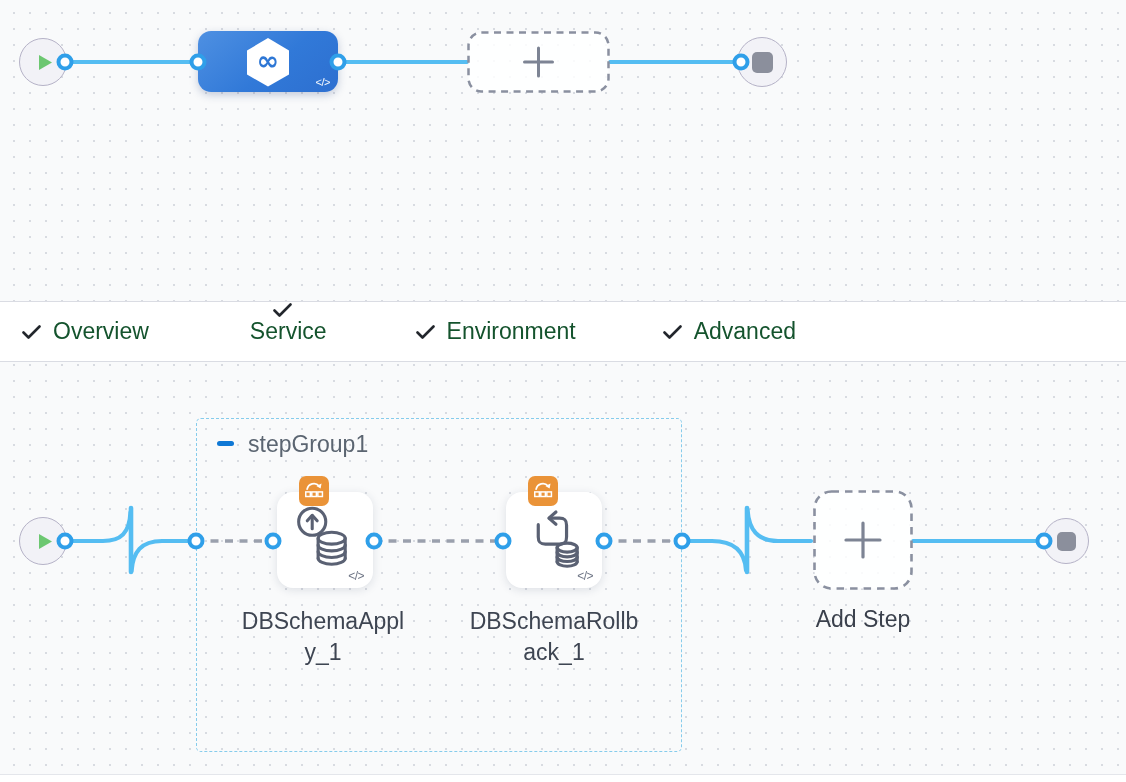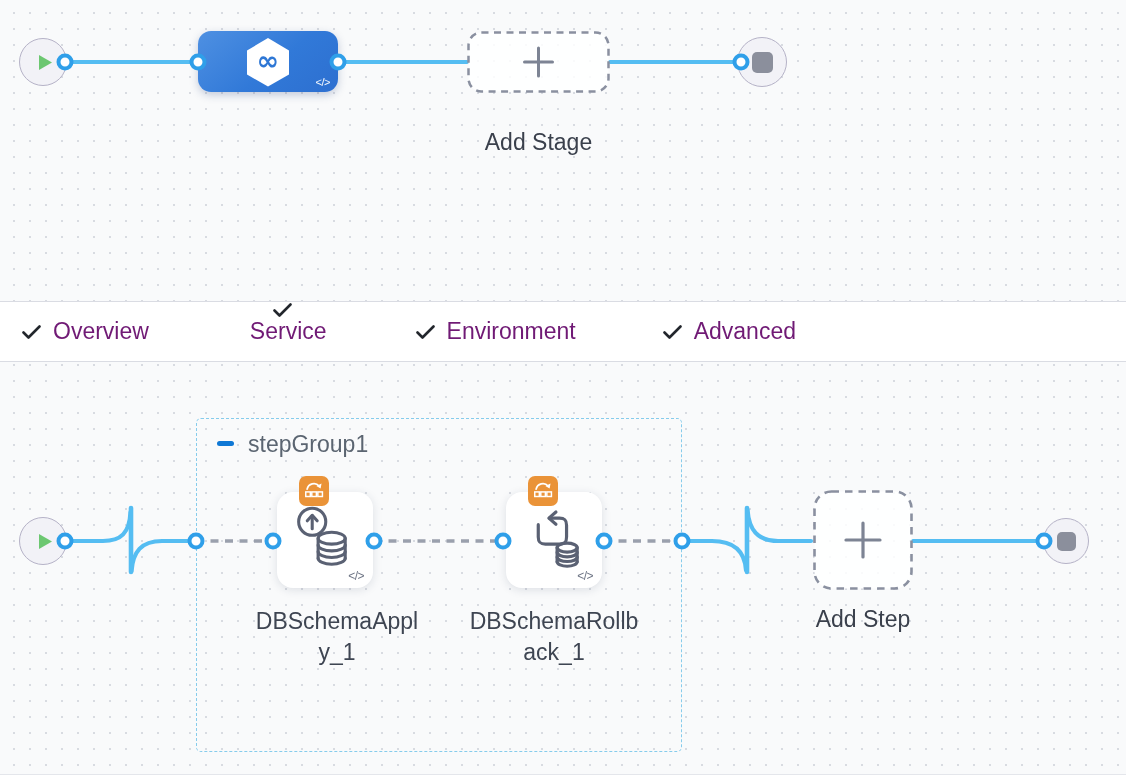--- a/index.html
+++ b/index.html
@@ -32,21 +32,21 @@
   .add-node{position:absolute;z-index:3;}
   .add-node svg{display:block;}
 
   .node-label{position:absolute;text-align:center;font-size:23px;color:#3a404c;z-index:3;}
   .step-label{position:absolute;width:172px;text-align:center;font-size:23px;line-height:31px;
     color:#3e4552;overflow-wrap:anywhere;z-index:3;}
 
   
   .tabbar{position:absolute;left:0;top:301px;width:1126px;height:61px;background:#fff;
     border-top:1px solid #dadce3;border-bottom:1px solid #dadce3;display:flex;align-items:stretch;z-index:4;}
-  .tab{position:relative;display:flex;align-items:center;font-size:23px;font-weight:500;color:#701a75;cursor:pointer;}
+  .tab{position:relative;display:flex;align-items:center;font-size:23px;font-weight:500;color:#14532d;cursor:pointer;}
   .tab svg{margin-right:12px;}
   .tab.active{font-weight:700;color:#15181d;}
   .tab.active .underline{position:absolute;left:-28px;right:-28px;bottom:0;height:4px;background:#2b6fce;}
 
   
   .step-group{position:absolute;left:196px;top:418px;width:486px;height:334px;
     border:1.5px dashed #86ccec;border-radius:5px;z-index:1;}
   .collapse-minus{position:absolute;left:217px;top:441px;width:17px;height:4.5px;border-radius:3px;
     background:#0f78d5;z-index:3;cursor:pointer;}
   .group-name{position:absolute;left:248px;top:431px;font-size:23px;color:#5b6571;z-index:3;}
@@ -107,21 +107,20 @@
 
   <div class="add-node" style="left:467px;top:31px;">
     <svg width="143" height="62" viewBox="0 0 143 62">
       <rect x="1.5" y="1.5" width="140" height="59" rx="13" fill="rgba(255,255,255,0.85)" stroke="#8a90a0" stroke-width="2.5" stroke-dasharray="7 5.5"></rect>
       <g stroke="#7d8494" stroke-width="3" stroke-linecap="round">
         <path d="M71.5 17 V45"></path>
           <path d="M57.5 31 H85.5"></path>
       </g>
     </svg>
   </div>
-  <div class="node-label" style="left:467px;top:129px;width:143px;">Add Stage</div>
 
   <div class="terminal" style="left:737px;top:37px;width:50px;height:50px;">
     <div class="stop-square" style="width:21px;height:21px;"></div>
   </div>
 
   <div class="tabbar">
     <div class="tab" style="margin-left:22px;">
       <svg width="19" height="16" viewBox="0 0 19 16">
           <polyline points="1.5,8.5 6.5,13.5 17.5,2.5" fill="none" stroke="#22262c" stroke-width="2.6" stroke-linecap="round" stroke-linejoin="round"></polyline>
         </svg>
@@ -176,21 +175,21 @@
     <svg width="22" height="22" viewBox="0 0 24 24">
       <path d="M4.5 10 A 7.6 7.6 0 0 1 17.6 6.6" stroke="#fff" stroke-width="1.9" fill="none" stroke-linecap="round"></path>
       <polygon points="20.2,3.9 19.2,9.2 14.6,6.6" fill="#fff"></polygon>
       <g stroke="#fff" stroke-width="1.6" fill="none">
         <rect x="3" y="13" width="5" height="5"></rect>
         <rect x="9.6" y="13" width="5" height="5"></rect>
         <rect x="16.2" y="13" width="5" height="5"></rect>
       </g>
     </svg>
   </div>
-  <div class="step-label" style="left:251px;top:606px;">DBSchemaApply_1</div>
+  <div class="step-label" style="left:237px;top:606px;">DBSchemaApply_1</div>
 
   <div class="step-node" style="left:506px;">
     <svg class="icon" width="66" height="66" viewBox="0 0 56 56">
       <g stroke="#5a6173" stroke-width="2.7" fill="none" stroke-linecap="round" stroke-linejoin="round">
         <path d="M25 12 H33.5 C38 12 39.5 13.5 39.5 18 V28 C39.5 32.5 38 34 33.5 34 H21.5 C17 34 15.5 32.5 15.5 28 V17.5"></path>
         <path d="M30.5 6.8 L24.5 12 L30.5 17.2"></path>
         <ellipse cx="40" cy="37" rx="8.5" ry="3.8"></ellipse>
         <path d="M31.5 37 V49 M48.5 37 V49"></path>
         <path d="M31.5 41 A8.5 3.8 0 0 0 48.5 41"></path>
         <path d="M31.5 45 A8.5 3.8 0 0 0 48.5 45"></path>

